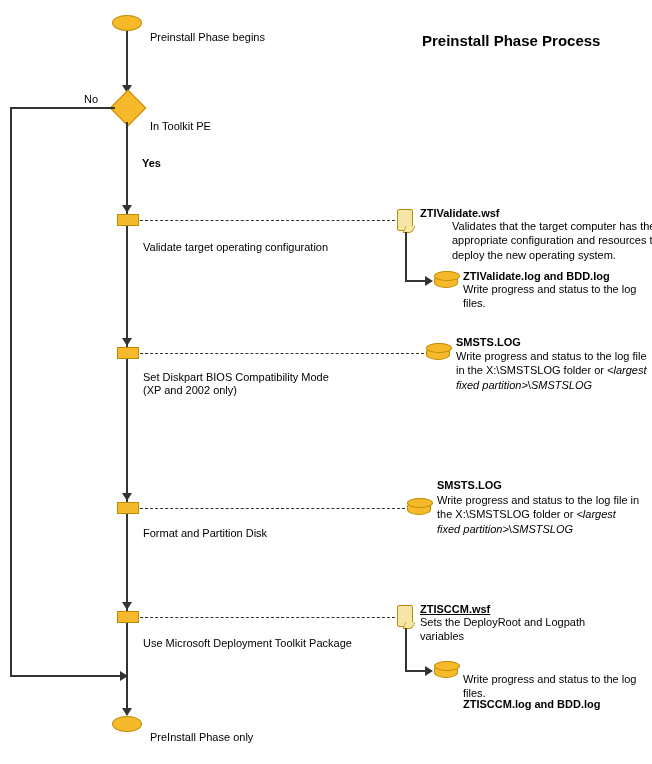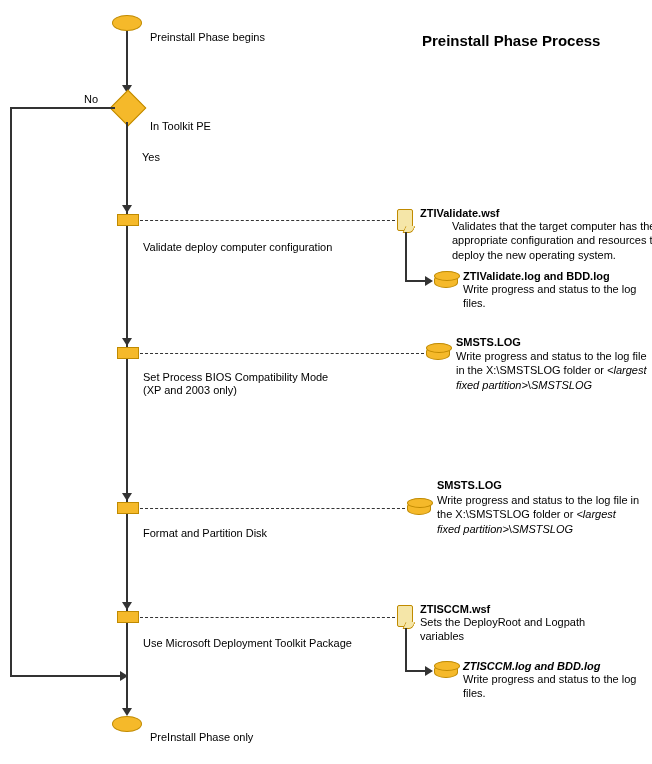--- a/index.html
+++ b/index.html
@@ -125,73 +125,73 @@
 
 <div class="oval" style="left:112px; top:15px;"></div>
 <div class="label" style="left:150px; top:30px;">Preinstall Phase begins</div>
 
 <div class="vline" style="left:126px; top:31px; height:56px;"></div>
 <div class="arrow-down" style="left:122px; top:85px;"></div>
 
 <div class="diamond" style="left:115px; top:95px;"></div>
 <div class="label" style="left:150px; top:119px;">In Toolkit PE</div>
 
-<div class="label" style="left:142px; top:150px;">Yes</div>
+<div class="label" style="left:142px; top:156px;font-weight:bold;">Yes</div>
 
 <div class="hline" style="left:10px; top:107px; width:105px;"></div>
 <div class="label" style="left:84px; top:92px;text-align:right;">No</div>
 <div class="vline" style="left:10px; top:107px; height:568px;"></div>
 <div class="hline" style="left:10px; top:675px; width:112px;"></div>
 <div class="arrow-right" style="left:120px; top:671px;"></div>
 
 <div class="vline" style="left:126px; top:122px; height:588px;"></div>
 
 <div class="arrow-down" style="left:122px; top:205px;"></div>
 <div class="arrow-down" style="left:122px; top:338px;"></div>
 <div class="arrow-down" style="left:122px; top:493px;"></div>
 <div class="arrow-down" style="left:122px; top:602px;"></div>
 <div class="arrow-down" style="left:122px; top:708px;"></div>
 
 <div class="proc" style="left:117px; top:214px;"></div>
-<div class="label" style="left:143px; top:240px;">Validate deploy computer configuration</div>
+<div class="label" style="left:143px; top:240px;">Validate target operating configuration</div>
 <div class="dashed" style="left:140px; top:220px; width:255px;"></div>
 
 <div class="scroll" style="left:397px; top:209px;"></div>
 <div class="label bold" style="left:420px; top:206px;">ZTIValidate.wsf</div>
 <div class="label" style="left:420px; top:219px; width:220px;margin-left:32px;">Validates that the target computer has the appropriate configuration and resources to deploy the new operating system.</div>
 
 <div class="vline" style="left:405px; top:232px; height:48px;"></div>
 <div class="hline" style="left:405px; top:280px; width:22px;"></div>
 <div class="arrow-right" style="left:425px; top:276px;"></div>
 <div class="db" style="left:434px; top:274px;"></div>
 <div class="label bold" style="left:463px; top:269px;">ZTIValidate.log and BDD.log</div>
 <div class="label" style="left:463px; top:282px; width:185px;">Write progress and status to the log files.</div>
 
 <div class="proc" style="left:117px; top:347px;"></div>
-<div class="label" style="left:143px; top:370px;">Set Process BIOS Compatibility Mode</div>
-<div class="label" style="left:143px; top:383px;">(XP and 2003 only)</div>
+<div class="label" style="left:143px; top:370px;">Set Diskpart BIOS Compatibility Mode</div>
+<div class="label" style="left:143px; top:383px;">(XP and 2002 only)</div>
 <div class="dashed" style="left:140px; top:353px; width:284px;"></div>
 <div class="db" style="left:426px; top:346px;"></div>
 <div class="label bold" style="left:456px; top:335px;">SMSTS.LOG</div>
 <div class="label" style="left:456px; top:349px; width:192px;" id="step2text">Write progress and status to the log file in the X:\SMSTSLOG folder or <i>&lt;largest fixed partition&gt;</i>\<i>SMSTSLOG</i></div>
 
 <div class="proc" style="left:117px; top:502px;"></div>
 <div class="label" style="left:143px; top:526px;">Format and Partition Disk</div>
 <div class="dashed" style="left:140px; top:508px; width:265px;"></div>
 <div class="db" style="left:407px; top:501px;"></div>
 <div class="label bold" style="left:437px; top:478px;">SMSTS.LOG</div>
 <div class="label" style="left:437px; top:493px; width:205px;" id="step3text">Write progress and status to the log file in the X:\SMSTSLOG folder or <i>&lt;largest fixed partition&gt;</i>\<i>SMSTSLOG</i></div>
 
 <div class="proc" style="left:117px; top:611px;"></div>
 <div class="label" style="left:143px; top:636px;">Use Microsoft Deployment Toolkit Package</div>
 <div class="dashed" style="left:140px; top:617px; width:255px;"></div>
 <div class="scroll" style="left:397px; top:605px;"></div>
-<div class="label bold" style="left:420px; top:602px;">ZTISCCM.wsf</div>
+<div class="label bold" style="left:420px; top:602px;text-decoration:underline;">ZTISCCM.wsf</div>
 <div class="label" style="left:420px; top:615px; width:200px;">Sets the DeployRoot and Logpath variables</div>
 <div class="vline" style="left:405px; top:628px; height:42px;"></div>
 <div class="hline" style="left:405px; top:670px; width:22px;"></div>
 <div class="arrow-right" style="left:425px; top:666px;"></div>
 <div class="db" style="left:434px; top:664px;"></div>
-<div class="label bold" style="left:463px; top:659px;font-style:italic;">ZTISCCM.log and BDD.log</div>
+<div class="label bold" style="left:463px; top:697px;">ZTISCCM.log and BDD.log</div>
 <div class="label" style="left:463px; top:672px; width:185px;">Write progress and status to the log files.</div>
 
 <div class="oval" style="left:112px; top:716px;"></div>
 <div class="label" style="left:150px; top:730px;">PreInstall Phase only</div>
 
 </body></html>

